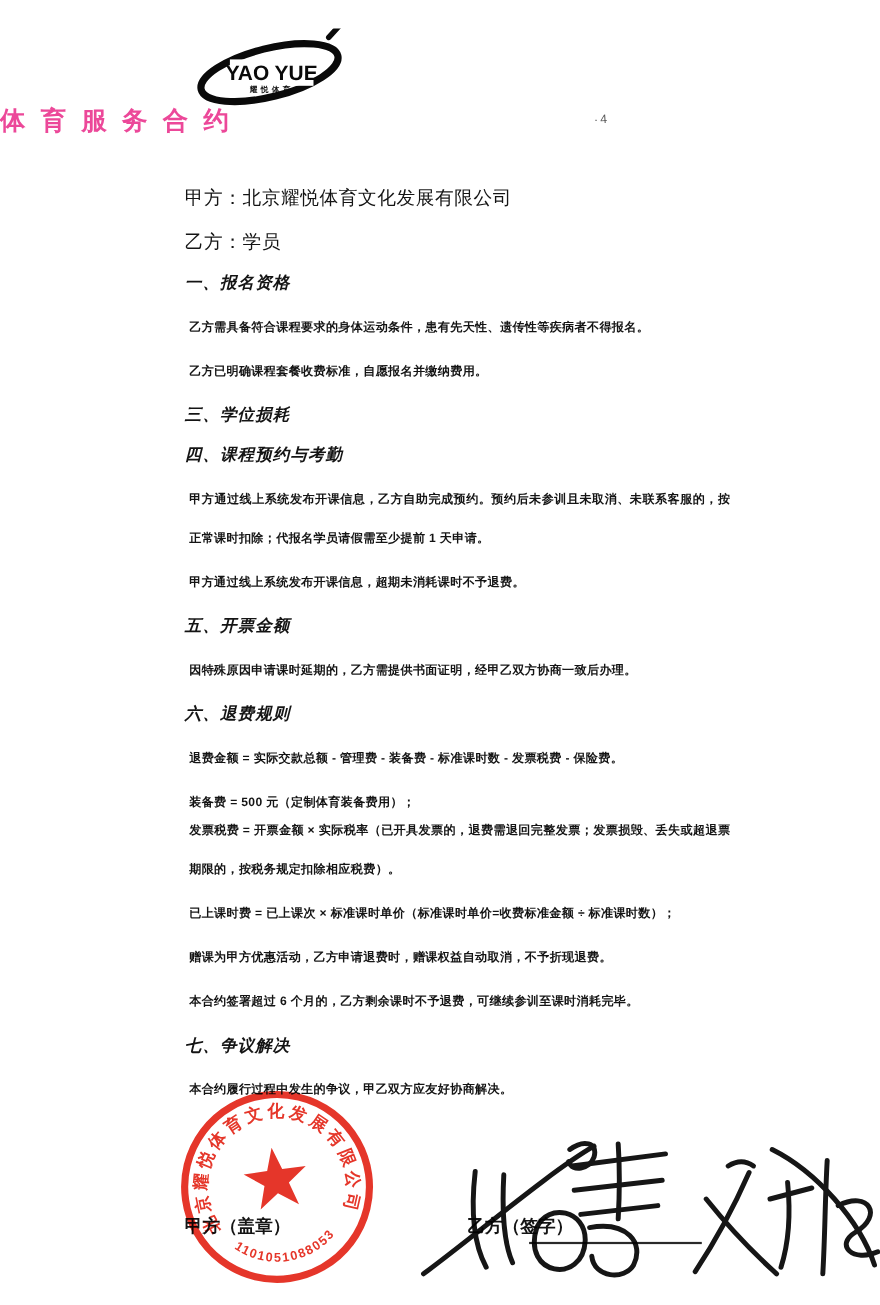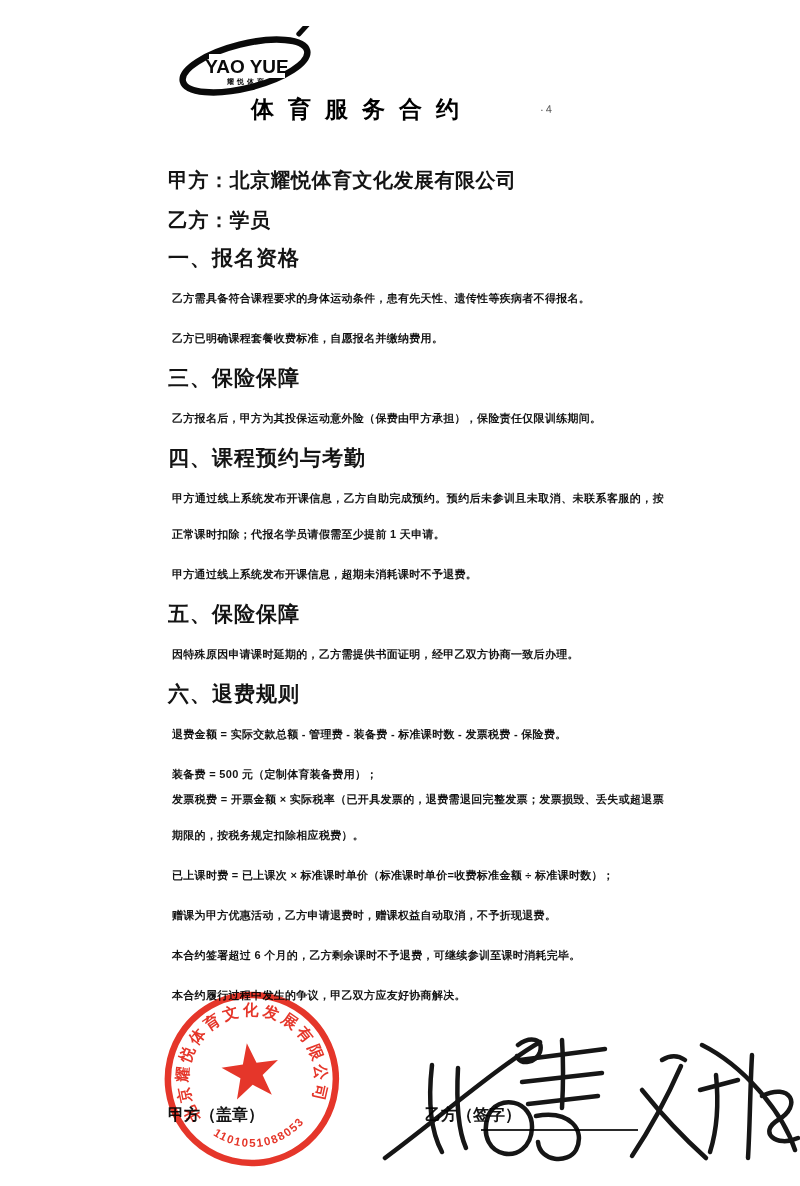--- a/index.html
+++ b/index.html
@@ -6,31 +6,31 @@
   body{
     width:800px;height:1186px;position:relative;overflow:hidden;
     background:#ffffff;color:#141414;
     font-family:"Liberation Sans","DejaVu Sans",sans-serif;
   }
   .page{position:absolute;inset:0;background:#fff;padding-left:21px;}
   
   .logo{position:absolute;left:163px;top:26px;width:165px;height:80px;}
   
   .title{
-    position:absolute;left:0;top:94px;width:724px;text-align:center;
-    font-size:23px;font-weight:bold;letter-spacing:14px;color:#000000;
+    position:absolute;left:0;top:94px;width:724px;
+    font-size:23px;font-weight:bold;letter-spacing:14px;color:#ec4899;
   }
   .scan-mark{
     position:absolute;left:540px;top:103px;font-size:11px;color:#555;
     letter-spacing:2px;transform:rotate(-4deg);
   }
   
   .doc{position:absolute;left:168px;top:160px;width:500px;}
-  .party{font-size:20px;font-weight:bold;line-height:40px;margin:0;letter-spacing:0.5px;}
-  .sec-h{font-size:21px;font-weight:bold;line-height:36px;margin:0;letter-spacing:1px;}
+  .party{font-size:17px;font-weight:normal;line-height:40px;margin:0;letter-spacing:0.5px;}
+  .sec-h{font-size:15px;font-weight:bold;line-height:36px;margin:0;letter-spacing:1px;font-style:italic;}
   .para{font-size:11px;font-weight:600;line-height:36px;margin:4px;text-align:justify;letter-spacing:0.3px;}
   .para.tight-follow{margin-top:-15px;}
   
   .sig-label{position:absolute;top:1105px;font-size:16px;font-weight:bold;}
   .sig-label.a{left:168px;}
   .sig-label.b{left:425px;}
   .sig-line{position:absolute;left:481px;top:1129px;width:157px;height:2px;background:#2a2a2a;}
   
   .seal{position:absolute;left:137px;top:974px;width:230px;height:212px;
         mix-blend-mode:multiply;opacity:0.92;transform:rotate(-8deg);}
@@ -61,38 +61,38 @@
 
   <div class="doc">
     <p class="party">甲方：北京耀悦体育文化发展有限公司</p>
     <p class="party">乙方：学员</p>
 
     <h3 class="sec-h">一、报名资格</h3>
     <p class="para">乙方需具备符合课程要求的身体运动条件，患有先天性、遗传性等疾病者不得报名。</p>
 
     <p class="para">乙方已明确课程套餐收费标准，自愿报名并缴纳费用。</p>
 
-    <h3 class="sec-h">三、保险保障</h3>
-    <p class="para">乙方报名后，甲方为其投保运动意外险（保费由甲方承担），保险责任仅限训练期间。</p>
+    <h3 class="sec-h">三、学位损耗</h3>
 
     <h3 class="sec-h">四、课程预约与考勤</h3>
     <p class="para">甲方通过线上系统发布开课信息，乙方自助完成预约。预约后未参训且未取消、未联系客服的，按正常课时扣除；代报名学员请假需至少提前 1 天申请。</p>
     <p class="para">甲方通过线上系统发布开课信息，超期未消耗课时不予退费。</p>
 
-    <h3 class="sec-h">五、保险保障</h3>
+    <h3 class="sec-h">五、开票金额</h3>
     <p class="para">因特殊原因申请课时延期的，乙方需提供书面证明，经甲乙双方协商一致后办理。</p>
 
     <h3 class="sec-h">六、退费规则</h3>
     <p class="para">退费金额 = 实际交款总额 - 管理费 - 装备费 - 标准课时数 - 发票税费 - 保险费。</p>
     <p class="para">装备费 = 500 元（定制体育装备费用）；</p>
     <p class="para tight-follow">发票税费 = 开票金额 × 实际税率（已开具发票的，退费需退回完整发票；发票损毁、丢失或超退票期限的，按税务规定扣除相应税费）。</p>
     <p class="para">已上课时费 = 已上课次 × 标准课时单价（标准课时单价=收费标准金额 ÷ 标准课时数）；</p>
     <p class="para">赠课为甲方优惠活动，乙方申请退费时，赠课权益自动取消，不予折现退费。</p>
     <p class="para">本合约签署超过 6 个月的，乙方剩余课时不予退费，可继续参训至课时消耗完毕。</p>
 
+    <h3 class="sec-h">七、争议解决</h3>
     <p class="para">本合约履行过程中发生的争议，甲乙双方应友好协商解决。</p>
   </div>
 
   <div class="sig-label a">甲方（盖章）</div>
   <div class="sig-label b">乙方（签字）</div>
   <div class="sig-line"></div>
 
   <svg class="seal" viewBox="0 0 230 212">
     <circle cx="115" cy="105" r="84" fill="none" stroke="#e32517" stroke-width="6.5"></circle>
     <path id="sealTopArc" d="M 69.7 150.3 A 64 64 0 1 1 160.3 150.3" fill="none"></path>

